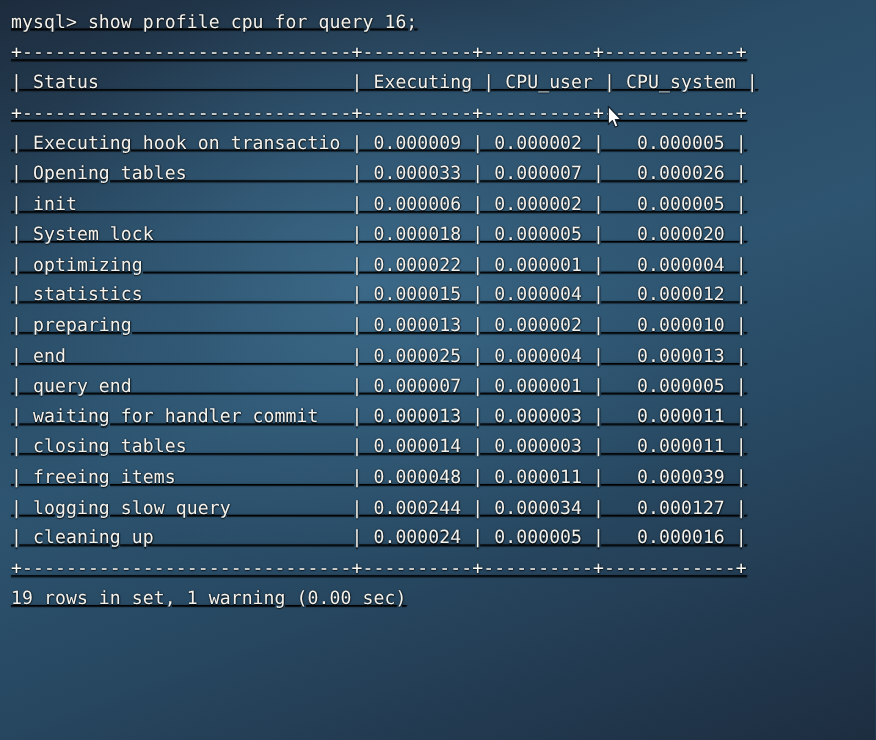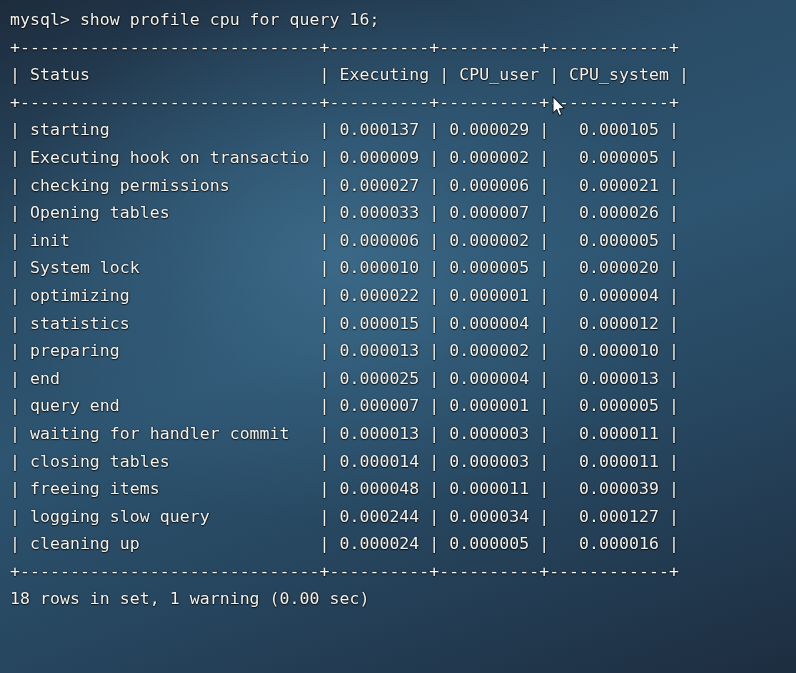--- a/index.html
+++ b/index.html
@@ -18,20 +18,21 @@
     font-family: "DejaVu Sans Mono", "Liberation Mono", monospace;
     -webkit-font-smoothing: antialiased;
   }
 
   #term {
     position: relative;
     width: 796px;
     height: 486px;
     box-sizing: border-box;
     padding: 6px 0 0 10px;
+    text-decoration: underline;
   }
 
   .line {
     font-family: "DejaVu Sans Mono", "Liberation Mono", monospace;
     font-size: 16.5px;
     line-height: 27.6px;
     height: 27.6px;
     letter-spacing: 0.05px;
     color: #f4f2ec;
     white-space: pre;
@@ -61,39 +62,37 @@
 
   <div class="line">mysql&gt; show profile cpu for query 16;</div>
 
   <div class="line rule">+------------------------------+----------+----------+------------+</div>
 
   <div class="line">| Status                       | Executing | CPU_user | CPU_system |</div>
 
   <div class="line rule">+------------------------------+----------+----------+------------+</div>
 
   <div id="rows">
-      <div class="line">| starting                     | 0.000137 | 0.000029 |   0.000105 |</div>
       <div class="line">| Executing hook on transactio | 0.000009 | 0.000002 |   0.000005 |</div>
-      <div class="line">| checking permissions         | 0.000027 | 0.000006 |   0.000021 |</div>
       <div class="line">| Opening tables               | 0.000033 | 0.000007 |   0.000026 |</div>
       <div class="line">| init                         | 0.000006 | 0.000002 |   0.000005 |</div>
-      <div class="line">| System lock                  | 0.000010 | 0.000005 |   0.000020 |</div>
+      <div class="line">| System lock                  | 0.000018 | 0.000005 |   0.000020 |</div>
       <div class="line">| optimizing                   | 0.000022 | 0.000001 |   0.000004 |</div>
       <div class="line">| statistics                   | 0.000015 | 0.000004 |   0.000012 |</div>
       <div class="line">| preparing                    | 0.000013 | 0.000002 |   0.000010 |</div>
       <div class="line">| end                          | 0.000025 | 0.000004 |   0.000013 |</div>
       <div class="line">| query end                    | 0.000007 | 0.000001 |   0.000005 |</div>
       <div class="line">| waiting for handler commit   | 0.000013 | 0.000003 |   0.000011 |</div>
       <div class="line">| closing tables               | 0.000014 | 0.000003 |   0.000011 |</div>
       <div class="line">| freeing items                | 0.000048 | 0.000011 |   0.000039 |</div>
       <div class="line">| logging slow query           | 0.000244 | 0.000034 |   0.000127 |</div>
       <div class="line">| cleaning up                  | 0.000024 | 0.000005 |   0.000016 |</div>
     </div>
 
   <div class="line rule">+------------------------------+----------+----------+------------+</div>
 
-  <div class="line">18 rows in set, 1 warning (0.00 sec)</div>
+  <div class="line">19 rows in set, 1 warning (0.00 sec)</div>
 
   <svg class="cursor-arrow" viewBox="0 0 14 21" xmlns="http://www.w3.org/2000/svg" style="left: 552px; top: 96px;">
     <path d="M1,0.6 L1,17.2 L4.7,13.6 L7.2,19.6 L9.8,18.5 L7.4,12.7 L12.3,12.4 Z" fill="#ffffff" stroke="#15212e" stroke-width="1.1" stroke-linejoin="round"></path>
   </svg>
 
 </div>
 
 </body></html>

